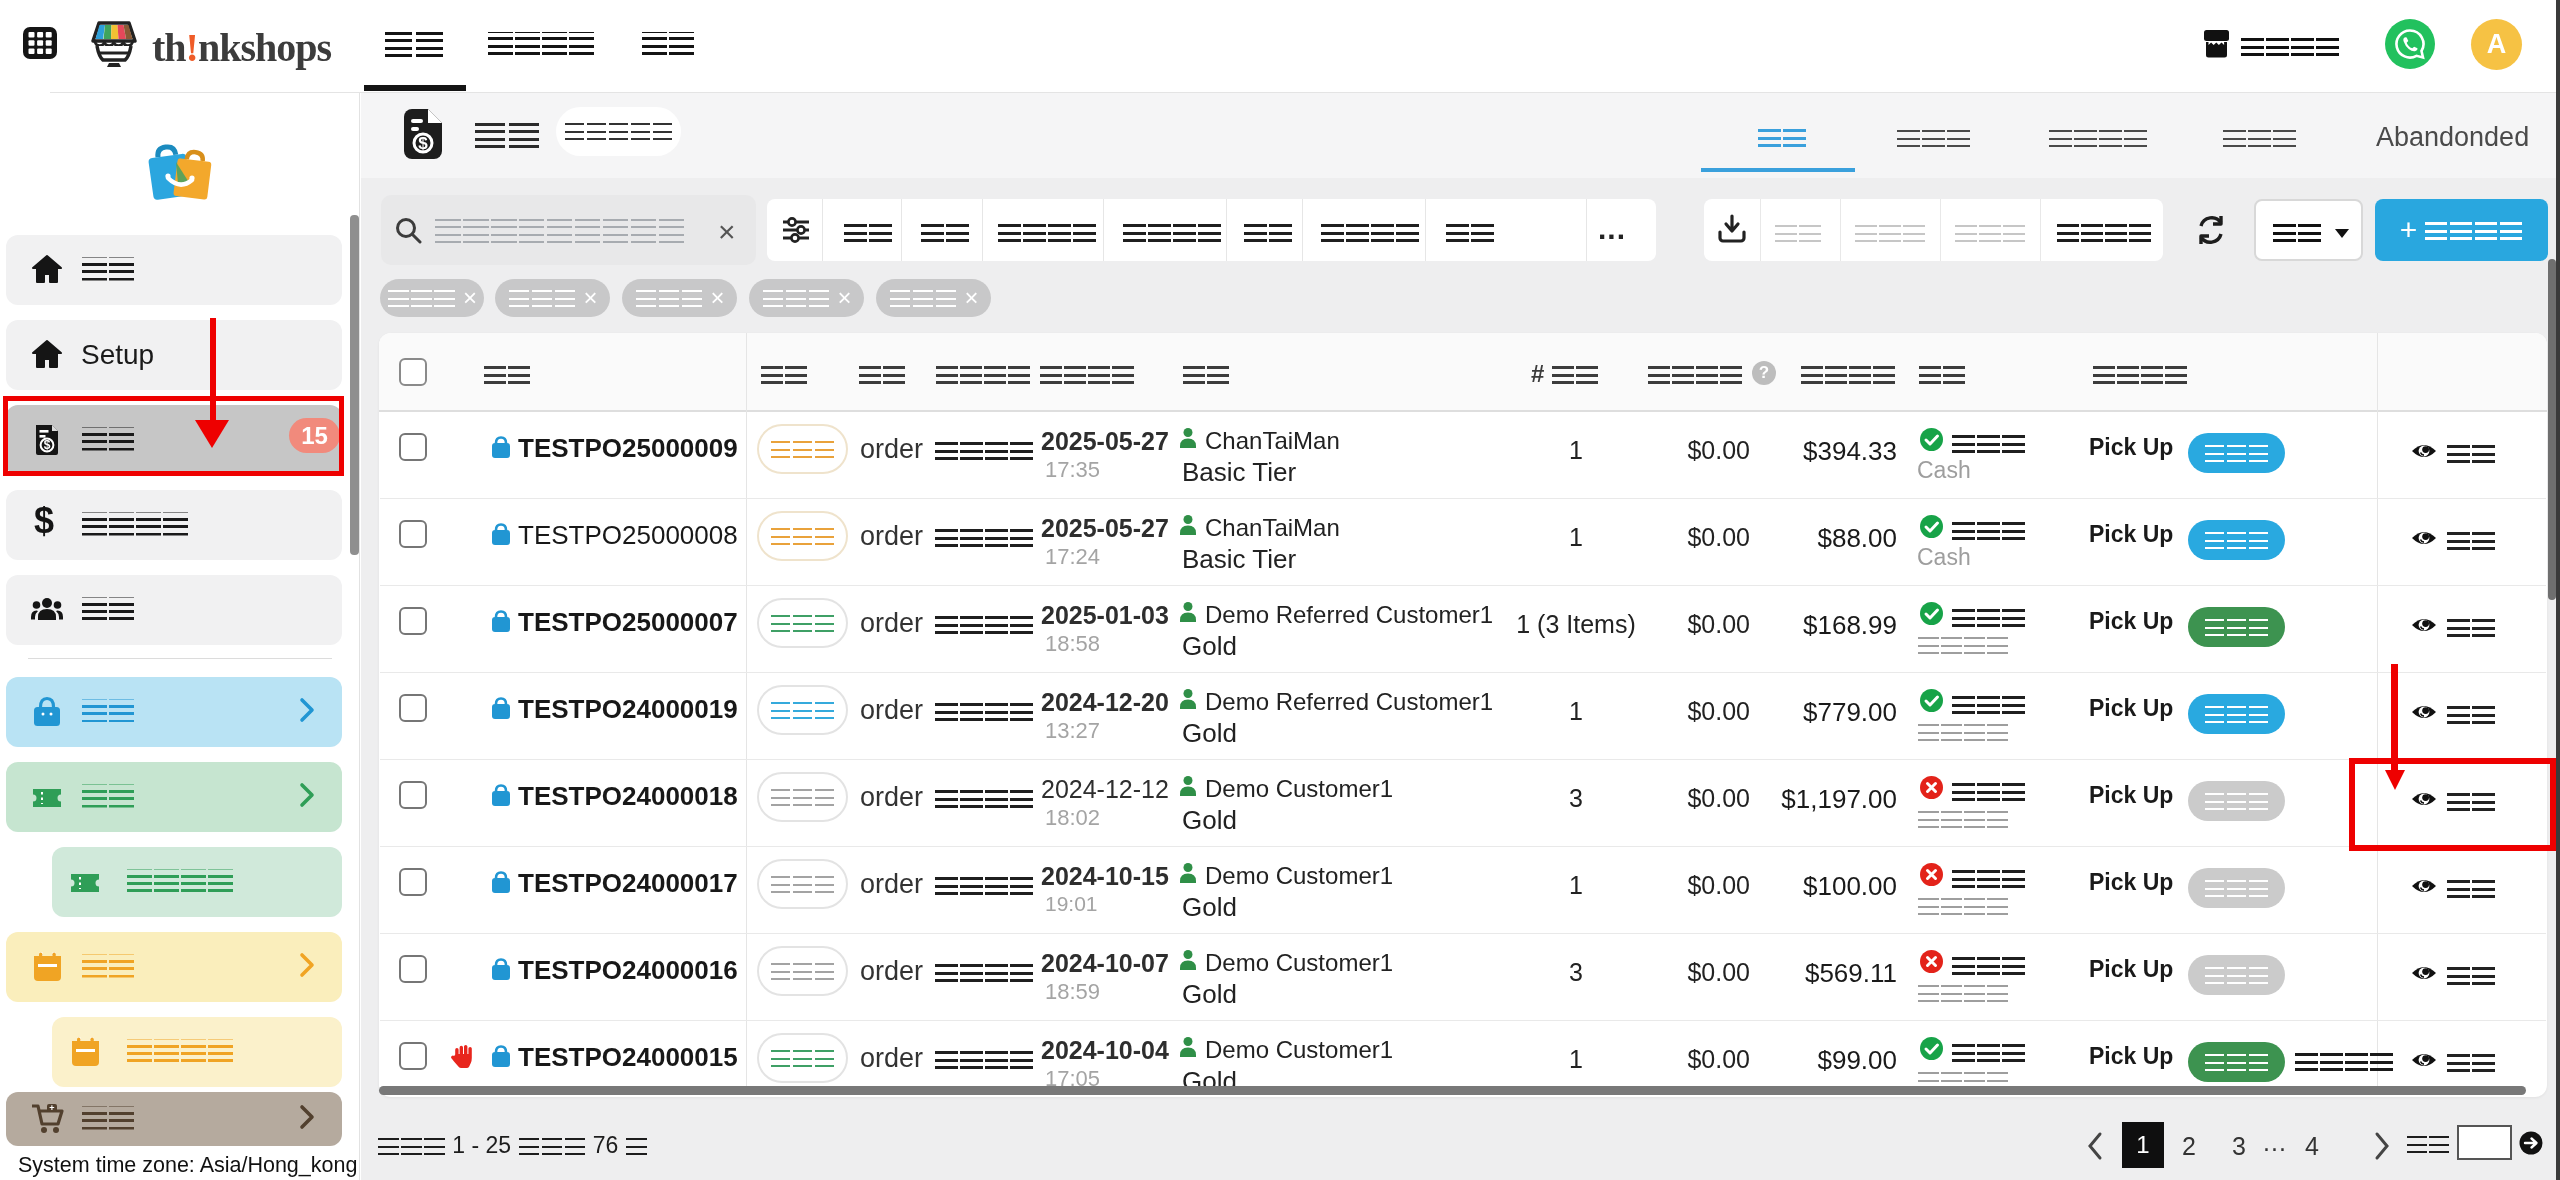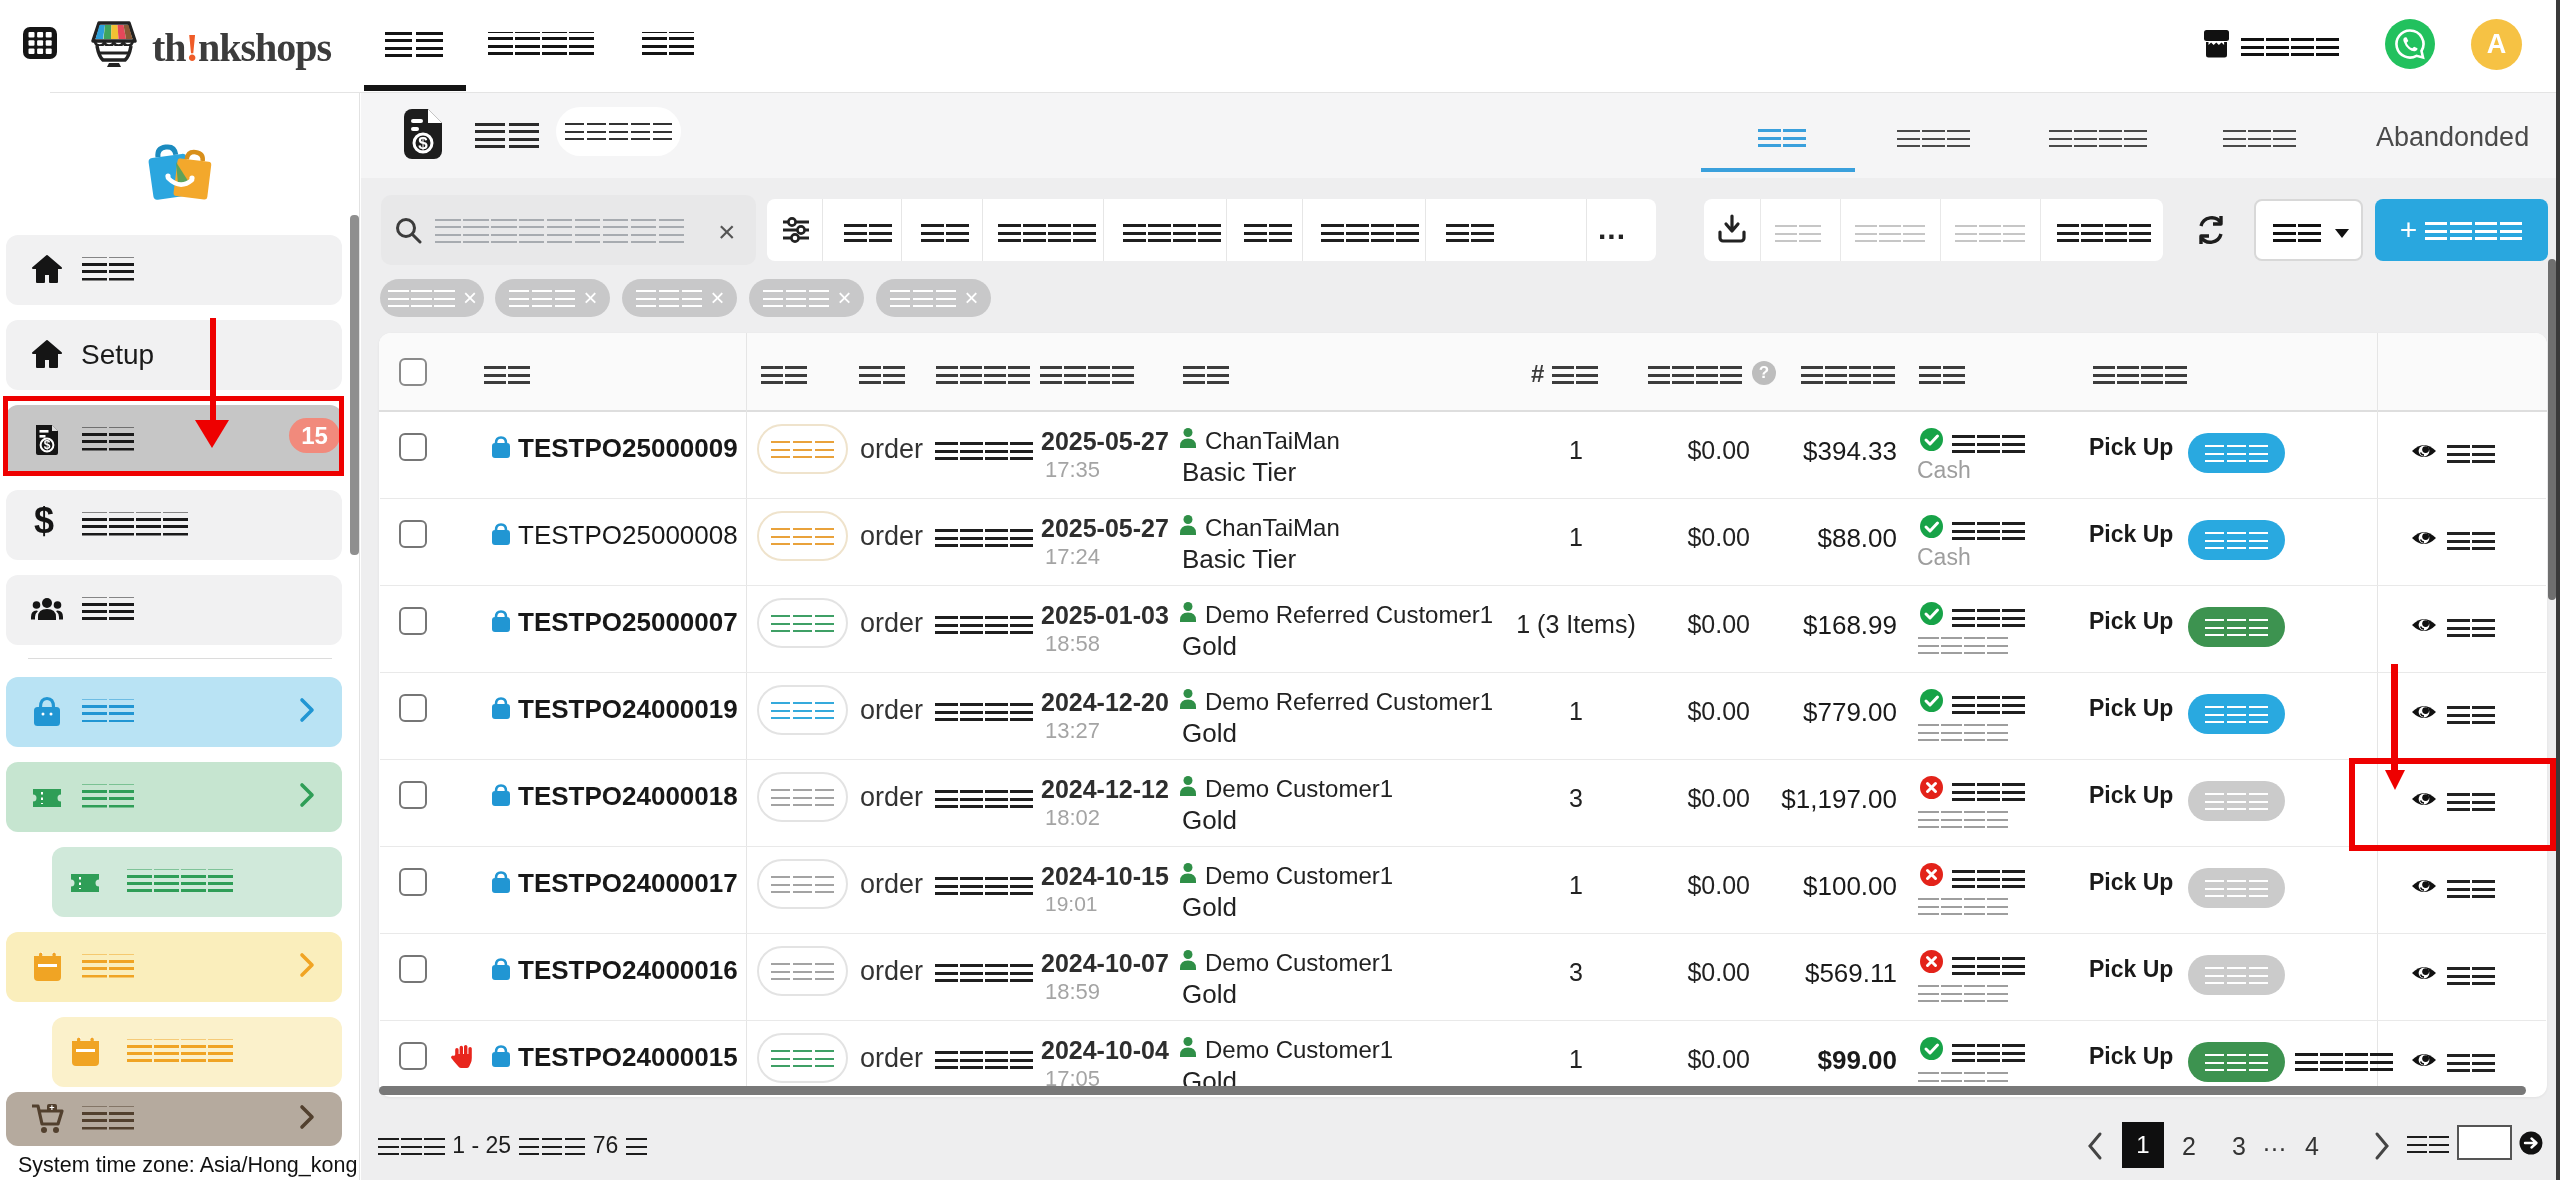--- a/index.html
+++ b/index.html
@@ -472,21 +472,21 @@
 <svg class="abs" style="left:490px;top:783px" width="22" height="24" viewBox="0 0 22 24">
     <path d="M6 8 q0-5.5 5-5.5 q5 0 5 5.5" fill="none" stroke="#2196d3" stroke-width="2.6"></path>
     <rect x="2" y="8" width="18" height="15" rx="3" fill="#2196d3"></rect>
   </svg>
 <div class="abs" style="left:518px;top:781px;font-size:26px;font-weight:700;color:#181818">TESTPO24000018</div>
 <div class="chip-st" style="left:757px;top:772px;color:#a3a3a3;border-color:#e3e3e3">
     <span class="cj "><i class="g"></i><i class="g"></i><i class="g"></i></span>
   </div>
 <div class="abs" style="left:860px;top:782px;font-size:27px;color:#333">order</div>
 <div class="abs" style="left:934px;top:783px;font-size:25px;color:#1f1f1f;font-weight:700"><span class="cj bd"><i class="g"></i><i class="g"></i><i class="g"></i><i class="g"></i></span></div>
-<div class="abs" style="left:1041px;top:775px;font-size:25px;color:#2e2e2e;font-weight:700;white-space:nowrap">2024-12-12</div>
+<div class="abs" style="left:1041px;top:775px;font-size:25px;color:#2e2e2e;font-weight:400;white-space:nowrap">2024-12-12</div>
 <div class="abs" style="left:1045px;top:805px;font-size:22px;color:#a4a4a4">18:02</div>
 <svg class="abs" style="left:1178px;top:775px" width="20" height="22" viewBox="0 0 20 22">
     <circle cx="10" cy="5.5" r="4.5" fill="#2f8f47"></circle>
     <path d="M2 19 q0-7.5 8-7.5 q8 0 8 7.5 l0 2 H2 Z" fill="#2f8f47"></path>
   </svg>
 <div class="abs" style="left:1205px;top:775px;font-size:24px;color:#222;white-space:nowrap">Demo Customer1</div>
 <div class="abs" style="left:1182px;top:805px;font-size:26px;color:#222">Gold</div>
 <div class="abs" style="left:1496px;top:784px;width:160px;text-align:center;font-size:25px;color:#222;white-space:nowrap">3</div>
 <div class="abs" style="left:1600px;top:784px;width:150px;text-align:right;font-size:25px;color:#222">$0.00</div>
 <div class="abs" style="left:1697px;top:784px;width:200px;text-align:right;font-size:26px;color:#1a1a1a;font-weight:400">$1,197.00</div>
@@ -605,21 +605,21 @@
 <div class="abs" style="left:1041px;top:1036px;font-size:25px;color:#2e2e2e;font-weight:700;white-space:nowrap">2024-10-04</div>
 <div class="abs" style="left:1045px;top:1066px;font-size:22px;color:#a4a4a4">17:05</div>
 <svg class="abs" style="left:1178px;top:1036px" width="20" height="22" viewBox="0 0 20 22">
     <circle cx="10" cy="5.5" r="4.5" fill="#2f8f47"></circle>
     <path d="M2 19 q0-7.5 8-7.5 q8 0 8 7.5 l0 2 H2 Z" fill="#2f8f47"></path>
   </svg>
 <div class="abs" style="left:1205px;top:1036px;font-size:24px;color:#222;white-space:nowrap">Demo Customer1</div>
 <div class="abs" style="left:1182px;top:1066px;font-size:26px;color:#222">Gold</div>
 <div class="abs" style="left:1496px;top:1045px;width:160px;text-align:center;font-size:25px;color:#222;white-space:nowrap">1</div>
 <div class="abs" style="left:1600px;top:1045px;width:150px;text-align:right;font-size:25px;color:#222">$0.00</div>
-<div class="abs" style="left:1697px;top:1045px;width:200px;text-align:right;font-size:26px;color:#1a1a1a;font-weight:700">$99.00</div>
+<div class="abs" style="left:1697px;top:1045px;width:200px;text-align:right;font-size:26px;color:#1a1a1a;font-weight:400">$99.00</div>
 <svg class="abs" style="left:1920px;top:1037px" width="23" height="23" viewBox="0 0 23 23">
     <circle cx="11.5" cy="11.5" r="11.5" fill="#17a348"></circle>
     <path d="M6 12 L10 16 L17.5 8" fill="none" stroke="#fff" stroke-width="3" stroke-linecap="round" stroke-linejoin="round"></path>
   </svg>
 <div class="abs" style="left:1951px;top:1037px;font-size:25px;color:#1f1f1f;font-weight:700"><span class="cj bd"><i class="g"></i><i class="g"></i><i class="g"></i></span></div>
 <div class="abs" style="left:1917px;top:1066px;font-size:23px;color:#9e9e9e"><span class="cj "><i class="g"></i><i class="g"></i><i class="g"></i><i class="g"></i></span></div>
 <div class="abs" style="left:2089px;top:1043px;font-size:23px;color:#1a1a1a;font-weight:700">Pick Up</div>
 <div class="chip-sh" style="left:2188px;top:1042px;background:#3d9350">
     <span class="cj "><i class="g"></i><i class="g"></i><i class="g"></i></span>
   </div>

